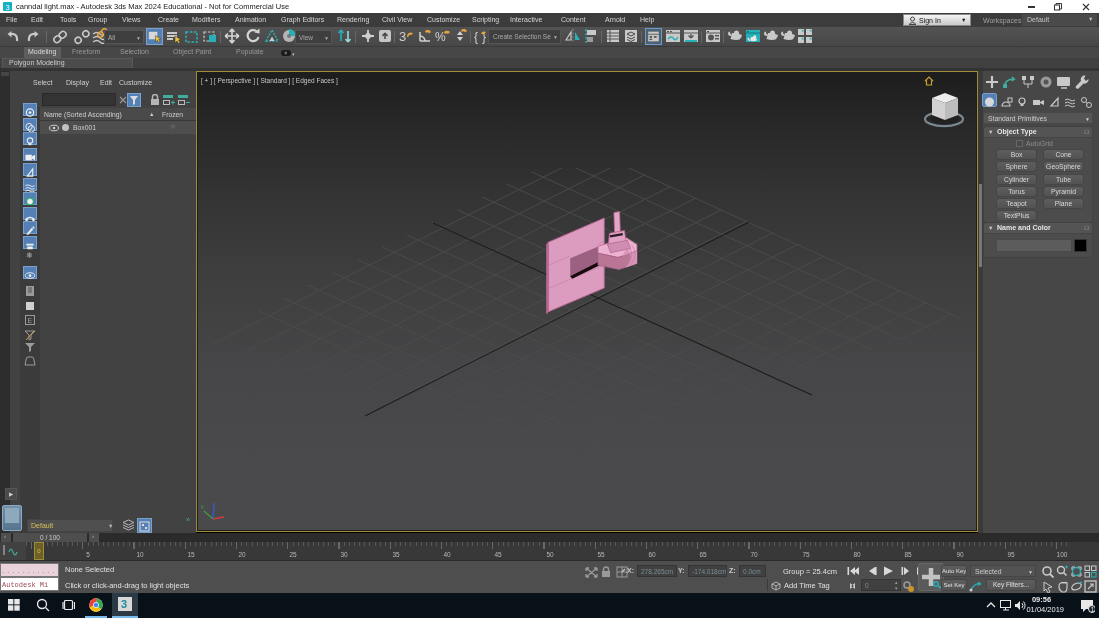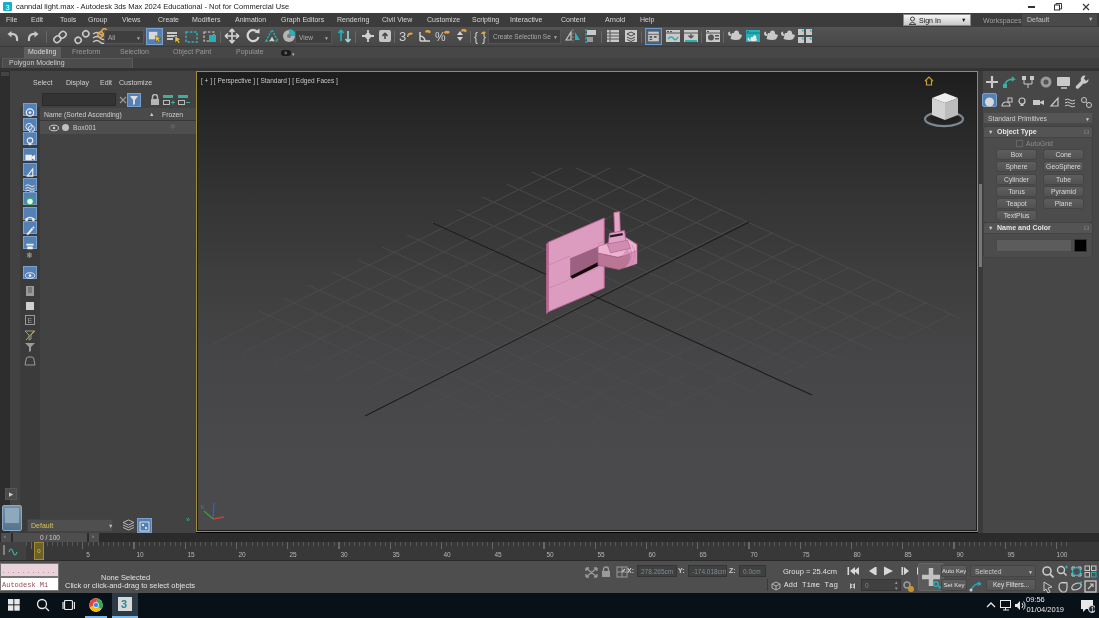--- a/index.html
+++ b/index.html
@@ -619,22 +619,22 @@
       <div class="tx" style="left:1062px;top:9px;font-size:6.5px;color:#b8b8b8;transform:translateX(-50%);">100</div>
       <div class="abs" style="left:34px;top:0px;width:10px;height:18px;background:#6e6127;border:1px solid #9f8c35;box-sizing:border-box;text-align:center;font-size:6px;color:#d8c050;line-height:17px;">0</div>
     </div>
     <div class="abs" style="left:0;top:561px;width:1099px;height:32px;background:#4e4e4e;">
       <div class="abs" style="left:0px;top:2px;width:59px;height:14px;background:#e9d2da;border:1px solid #777;box-sizing:border-box;">
         <div class="abs" style="left:2px;top:8px;width:54px;height:1px;background:repeating-linear-gradient(90deg,#c09aa8 0 1px,transparent 1px 5px);"></div>
       </div>
 <div class="abs" style="left:0px;top:16px;width:59px;height:14px;background:#ffffff;border:1px solid #777;box-sizing:border-box;overflow:hidden;">
 <div class="tx" style="left:1px;top:3px;font-size:7px;color:#9a4a55;font-family:'Liberation Mono',monospace;">Autodesk Mi</div>
       </div>
-      <div class="tx" style="left:65px;top:12px;font-size:7.5px;color:#e0e0e0;margin-left:36px;">None Selected</div>
-      <div class="tx" style="left:65px;top:20px;font-size:7.5px;color:#e0e0e0;">Click or click-and-drag to select objects</div>
+      <div class="tx" style="left:65px;top:4px;font-size:7.5px;color:#e0e0e0;">None Selected</div>
+      <div class="tx" style="left:65px;top:20px;font-size:7.5px;color:#e0e0e0;">Click or click-and-drag to light objects</div>
       <svg class="abs" style="left:584px;top:5px" width="15" height="13">
         <path d="M2 2 l11 9 M13 2 l-11 9 M2 2 l3 0 M2 2 l0 3 M13 2 l-3 0 M13 2 l0 3 M2 11 l3 0 M2 11 l0 -3 M13 11 l-3 0 M13 11 l0 -3" stroke="#9a9a9a" stroke-width="1.3" fill="none"></path>
       </svg>
       <svg class="abs" style="left:601px;top:5px" width="11" height="12">
         <rect x="1" y="5" width="8" height="6" fill="#9a9a9a"></rect>
         <path d="M2.5 5 v-1.5 a2.5 2.5 0 0 1 5 0 v1.5" fill="none" stroke="#9a9a9a" stroke-width="1.4"></path>
       </svg>
       <svg class="abs" style="left:616px;top:5px" width="12" height="12">
         <rect x="1" y="1" width="10" height="10" fill="none" stroke="#9a9a9a"></rect>
         <path d="M6 1 v10 M1 6 h10" stroke="#9a9a9a"></path>
@@ -650,21 +650,21 @@
       </div>
       <div class="tx" style="left:729px;top:6px;font-size:7px;color:#ccc;font-weight:bold;">Z:</div>
       <div class="abs" style="left:739px;top:4px;width:27px;height:12px;background:#404040;border:1px solid #353535;box-sizing:border-box;">
         <div class="tx" style="left:3px;top:2px;font-size:6.5px;color:#7a8e96;">0.0cm</div>
       </div>
       <div class="tx" style="left:783px;top:6px;font-size:7.5px;color:#e0e0e0;">Group = 25.4cm</div>
       <div class="abs" style="left:767px;top:18px;width:1px;height:12px;background:#3a3a3a;"></div>
       <svg class="abs" style="left:771px;top:20px" width="10" height="10">
         <path d="M5 1 L9 3 V7 L5 9 L1 7 V3 Z M1 3 L5 5 L9 3 M5 5 V9" fill="none" stroke="#bbb" stroke-width="0.9"></path>
       </svg>
-      <div class="tx" style="left:784px;top:20px;font-size:7.5px;color:#e0e0e0;font-family:Liberation Mono, monospace;">Add Time Tag</div>
+      <div class="tx" style="left:784px;top:20px;font-size:7.5px;color:#e0e0e0;">Add Time Tag</div>
       <svg class="abs" style="left:846px;top:4px" width="14" height="12" viewBox="0 0 14 12">
         <rect x="1.5" y="2" width="1.6" height="8" fill="#d8d8d8"></rect>
         <path d="M4 6 L9 2 V10 Z M8 6 L13 2 V10 Z" fill="#d8d8d8"></path>
       </svg>
       <svg class="abs" style="left:865px;top:4px" width="14" height="12" viewBox="0 0 14 12">
         <path d="M4 6 L10 2 V10 Z" fill="#d8d8d8"></path>
         <rect x="10" y="2" width="1.6" height="8" fill="#d8d8d8"></rect>
       </svg>
       <svg class="abs" style="left:881px;top:4px" width="14" height="12" viewBox="0 0 14 12">
         <path d="M3 1.5 L12 6 L3 10.5 Z" fill="#d8d8d8"></path>
@@ -775,20 +775,20 @@
         <path d="M1 6 L5 2 L9 6" fill="none" stroke="#e8e8e8" stroke-width="1.3"></path>
       </svg>
       <svg class="abs" style="left:1000px;top:7px" width="13" height="11">
         <rect x="0.5" y="0.5" width="10" height="7" fill="none" stroke="#e8e8e8"></rect>
         <path d="M3 10 h6 M5.5 8 v2" stroke="#e8e8e8"></path>
       </svg>
       <svg class="abs" style="left:1014px;top:7px" width="12" height="11">
         <path d="M1 4 h2 l3 -3 v9 l-3 -3 h-2z" fill="#e8e8e8"></path>
         <path d="M8 3 a4 4 0 0 1 0 5 M9.5 1.5 a6 6 0 0 1 0 8" fill="none" stroke="#e8e8e8" stroke-width="1"></path>
       </svg>
-      <div class="tx" style="left:1026px;top:2px;width:31px;text-align:left;font-size:7.5px;color:#e8e8e8;">09:56</div>
+      <div class="tx" style="left:1026px;top:2px;width:31px;text-align:center;font-size:7.5px;color:#e8e8e8;font-weight:bold;">09:56</div>
       <div class="tx" style="left:1026px;top:12px;width:38px;text-align:right;font-size:7.5px;color:#e8e8e8;">01/04/2019</div>
       <svg class="abs" style="left:1080px;top:6px" width="15" height="14">
         <path d="M1 1 h12 v9 h-7 l-3 3 v-3 h-2z" fill="#e8e8e8"></path>
         <circle cx="12" cy="10" r="3.5" fill="#1a2430" stroke="#e8e8e8"></circle>
         <text x="10.7" y="12.5" font-size="6.5" fill="#e8e8e8" font-family="Liberation Sans">1</text>
       </svg>
     </div>
   </div>
 </body></html>

